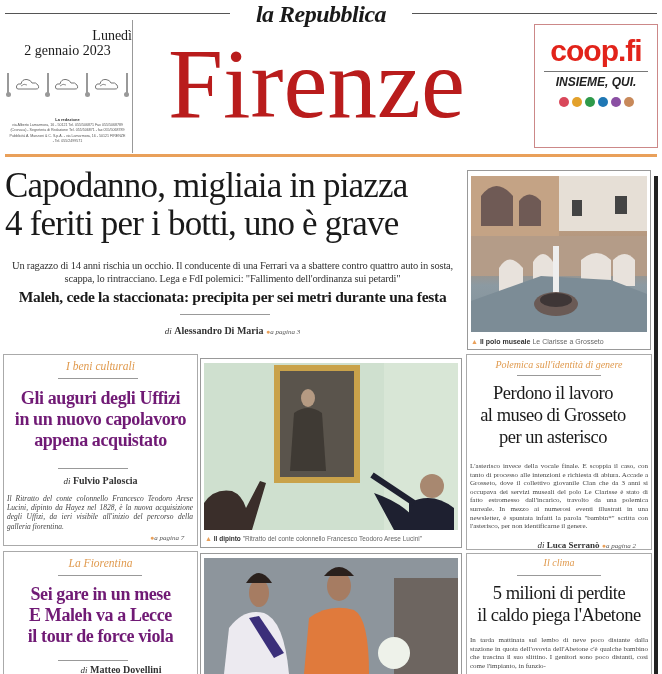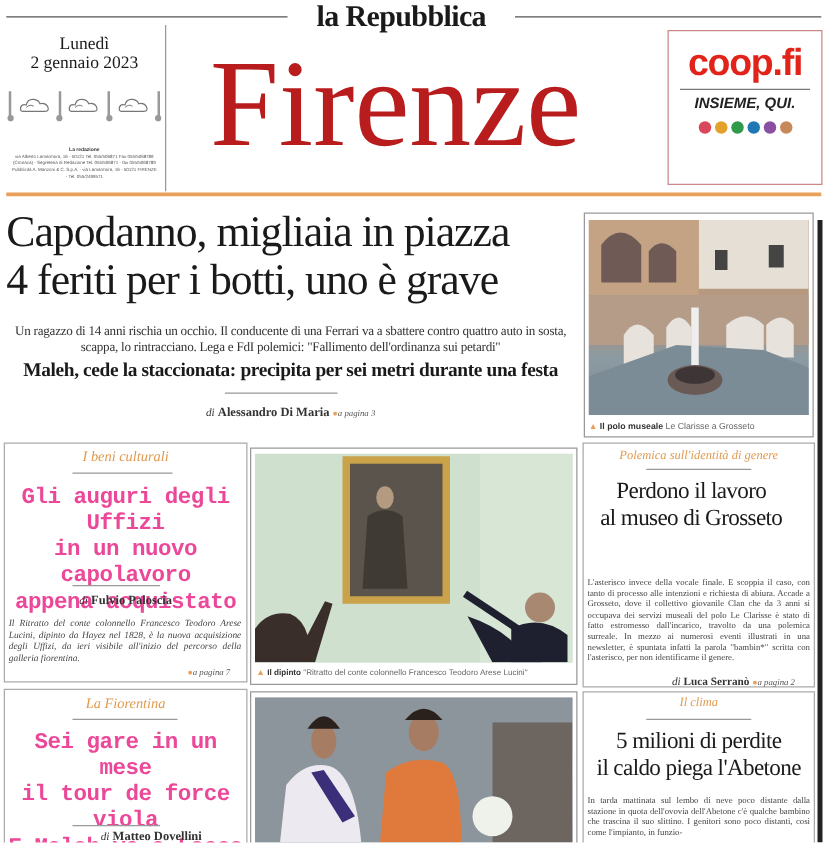--- a/index.html
+++ b/index.html
@@ -2,23 +2,23 @@
 <html><head>
 <meta charset="utf-8">
 <style>
   * { box-sizing: border-box; margin: 0; padding: 0; }
   html, body { width: 662px; height: 674px; overflow: hidden; background: #ffffff; }
   body { position: relative; font-family: "DejaVu Serif", "Liberation Serif", serif; color: #1a1a1a; }
 
   
   .top-rule { position: absolute; top: 13px; height: 1px; background: #555; }
   .brand { position: absolute; top: 0; left: 228px; width: 186px; text-align: center;
-           font-family: "Liberation Serif", serif; font-weight: bold; font-size: 24px; letter-spacing: -0.5px; line-height: 28px; color: #1a1a1a; }
+           font-family: "Liberation Serif", serif; font-weight: bold; font-size: 24px; letter-spacing: -0.5px; line-height: 28px; color: #1a1a1a; font-style: italic; }
   .date-box { position: absolute; top: 20px; left: 3px; width: 130px; height: 133px; border-right: 1px solid #999; }
-  .date-day { text-align: center; font-family: "Liberation Serif", serif; font-size: 14px; line-height: 15px; margin-top: 8px; }
+  .date-day { text-align: right; font-family: "Liberation Serif", serif; font-size: 14px; line-height: 15px; margin-top: 8px; }
   .date-full { text-align: center; font-family: "Liberation Serif", serif; font-size: 14px; line-height: 15px; }
   .weather { display: flex; align-items: center; justify-content: space-between; padding: 0 4px; margin-top: 15px; height: 22px; }
   .therm { width: 2px; height: 22px; background: #999; position: relative; }
   .therm:after { content: ""; position: absolute; bottom: -2px; left: -1.5px; width: 5px; height: 5px; border-radius: 50%; background: #999; }
   .cloud { width: 26px; height: 14px; }
   .imprint { text-align: center; font-family: "Liberation Sans", sans-serif; font-size: 3.6px; line-height: 5.5px; color: #555; padding: 0 6px; margin-top: 22px; }
   .imprint b { display: block; font-size: 4px; color: #333; }
 
   .title { position: absolute; top: 34px; left: 168px; width: 330px; text-align: left;
            font-family: "Liberation Serif", serif; font-size: 99px; line-height: 100px; letter-spacing: 0px; color: #b91c1c; }
@@ -43,21 +43,21 @@
   .pageref:before { content: "\25CF "; color: #e9a05a; font-style: normal; }
 
   .photo-frame { position: absolute; border: 1px solid #999; background: #fff; }
   .photo { position: absolute; overflow: hidden; }
   .caption { position: absolute; font-family: "Liberation Sans", sans-serif; font-size: 7px; line-height: 9px; color: #666; white-space: nowrap; }
   .caption b { color: #333; }
   .caption .tri { color: #e9a05a; font-size: 7px; }
 
   .box { position: absolute; border: 1px solid #aaa; }
   .kicker { text-align: center; font-family: "Liberation Serif", serif; font-style: italic; font-size: 11.5px; color: #e09a4e; }
-  .sec-hl { text-align: center; font-family: Liberation Mono, monospace; font-weight: bold; font-size: 18px; line-height: 21px; letter-spacing: -0.4px; color: #ec4899; }
+  .sec-hl { text-align: center; font-family: Liberation Serif, serif; font-weight: bold; font-size: 18px; line-height: 21px; letter-spacing: -0.4px; color: #701a75; }
   .sec-hl-light { text-align: center; font-family: "Liberation Serif", serif; font-size: 18.5px; line-height: 22px; letter-spacing: -0.5px; color: #1a1a1a; }
   .body-txt { font-family: "Liberation Serif", serif; font-size: 7.5px; line-height: 9.2px; color: #444; text-align: justify; }
   .right-black { position: absolute; top: 176px; left: 654px; width: 4px; height: 498px; background: #222; }
 </style>
 </head>
 <body>
 
 <div class="top-rule" style="left:5px;width:225px;"></div>
 <div class="top-rule" style="left:412px;width:245px;"></div>
 <div class="brand">la Repubblica</div>
@@ -185,35 +185,36 @@
   <b>Il dipinto</b>
   <span>"Ritratto del conte colonnello Francesco Teodoro Arese Lucini"</span>
 </div>
 
 <div class="box" style="top:354px;left:466px;width:186px;height:196px;"></div>
 <div class="kicker" style="position:absolute;top:359px;left:466px;width:186px;font-size:10px;">Polemica sull'identità di genere</div>
 <div class="short-rule" style="position:absolute;top:375px;left:517px;width:84px;"></div>
 <div style="position:absolute;top:382px;left:466px;width:174px;">
   <div class="sec-hl-light">Perdono il lavoro</div>
   <div class="sec-hl-light">al museo di Grosseto</div>
+  <div class="sec-hl-light">per un asterisco</div>
 </div>
 <div class="body-txt" style="position:absolute;top:462px;left:470px;width:178px;font-size:7px;line-height:8.6px;">L'asterisco invece della vocale finale. E scoppia il caso, con tanto di processo alle intenzioni e richiesta di abiura. Accade a Grosseto, dove il collettivo giovanile Clan che da 3 anni si occupava dei servizi museali del polo Le Clarisse è stato di fatto estromesso dall'incarico, travolto da una polemica surreale. In mezzo ai numerosi eventi illustrati in una newsletter, è spuntata infatti la parola "bambin*" scritta con l'asterisco, per non identificarne il genere.</div>
 <div class="byline" style="position:absolute;top:540px;left:458px;width:178px;text-align:right;font-size:9px;">
   <span class="di">di</span>
   <b>Luca Serranò</b>
   <span class="pageref">a pagina 2</span>
 </div>
 
 <div class="box" style="top:551px;left:3px;width:195px;height:130px;"></div>
 <div class="kicker" style="position:absolute;top:557px;left:3px;width:195px;">La Fiorentina</div>
 <div class="short-rule" style="position:absolute;top:575px;left:58px;width:84px;"></div>
 <div style="position:absolute;top:584px;left:3px;width:195px;">
   <div class="sec-hl">Sei gare in un mese</div>
+  <div class="sec-hl">E Maleh va a Lecce</div>
   <div class="sec-hl">il tour de force viola</div>
-  <div class="sec-hl">E Maleh va a Lecce</div>
 </div>
 <div class="short-rule" style="position:absolute;top:660px;left:58px;width:70px;"></div>
 <div class="byline" style="position:absolute;top:664px;left:3px;width:236px;">
   <span class="di">di</span>
   <b>Matteo Dovellini</b>
 </div>
 
 <div class="photo-frame" style="top:553px;left:200px;width:262px;height:130px;"></div>
 <div class="photo" style="top:558px;left:204px;width:254px;height:116px;background:linear-gradient(180deg,#7d8690 0%,#9aa2a8 50%,#6f7d8c 100%);">
   <svg width="254" height="116" viewBox="0 0 254 116">

